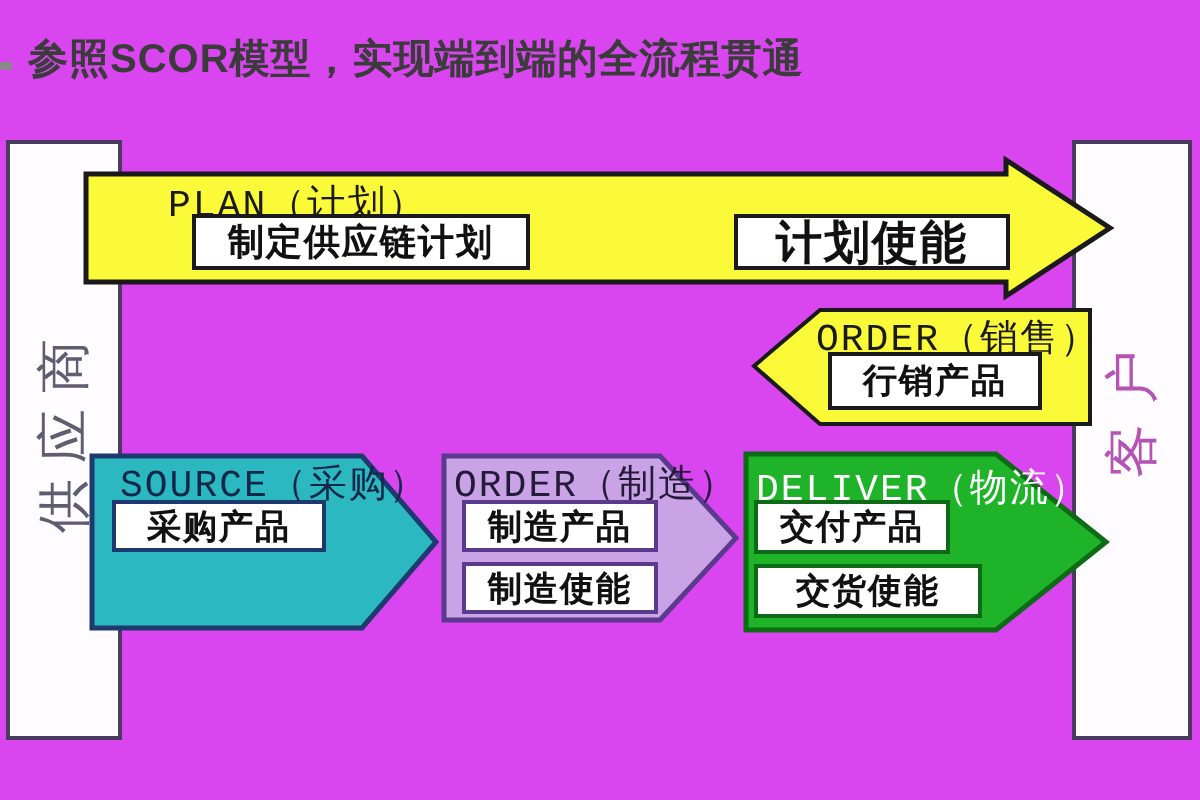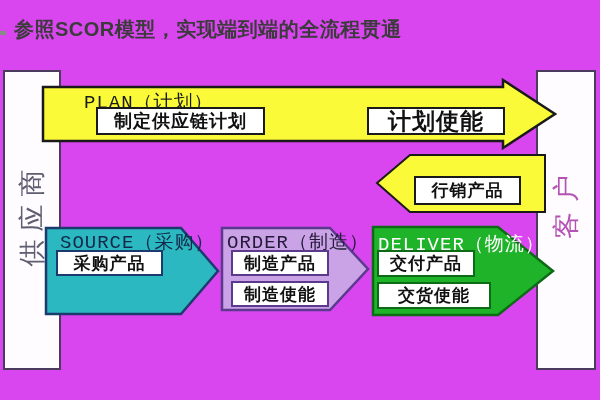--- a/index.html
+++ b/index.html
@@ -74,20 +74,21 @@
 
   <svg id="arrow-layer" viewBox="0 0 600 400" xmlns="http://www.w3.org/2000/svg">
     <polygon points="43,87 503,87 503,80 555,114 503,148 503,141 43,141" stroke-width="2.5" fill="#FAFA38" stroke="#1a1a1a"></polygon>
     <polygon points="545,155 410,155 377,183 410,212 545,212" stroke-width="2" fill="#FAFA38" stroke="#1a1a1a"></polygon>
     <polygon points="46,228 181,228 218,271 181,314 46,314" stroke-width="2.5" fill="#2BB8C0" stroke="#1d3a6e"></polygon>
     <polygon points="222,228 330,228 368,269 330,310 222,310" stroke-width="2.5" fill="#C9A3E6" stroke="#5b3a8e"></polygon>
     <polygon points="373,227 498,227 553,271 498,315 373,315" stroke-width="2.5" fill="#1FB32A" stroke="#0c6b14"></polygon>
   </svg>
 
   <div class="arrow-label" id="plan-label" style="color: rgb(26, 26, 26);">PLAN（计划）</div>
+  <div class="arrow-label" id="order-label" style="color: rgb(26, 26, 26);">ORDER（销售）</div>
   <div class="arrow-label" id="source-label" style="color: rgb(18, 40, 74);">SOURCE（采购）</div>
   <div class="arrow-label" id="make-label" style="color: rgb(36, 26, 58);">ORDER（制造）</div>
   <div class="arrow-label" id="deliver-label" style="color: rgb(255, 255, 255);">DELIVER（物流）</div>
 
   <div class="task-box" id="plan-box-0" style="border-color: rgb(26, 26, 26);">制定供应链计划</div>
   <div class="task-box" id="plan-box-1" style="border-color: rgb(26, 26, 26);">计划使能</div>
 
   <div class="task-box" id="order-box-0" style="border-color: rgb(26, 26, 26);">行销产品</div>
 
   <div class="task-box" id="source-box-0" style="border-color: rgb(29, 58, 110);">采购产品</div>

